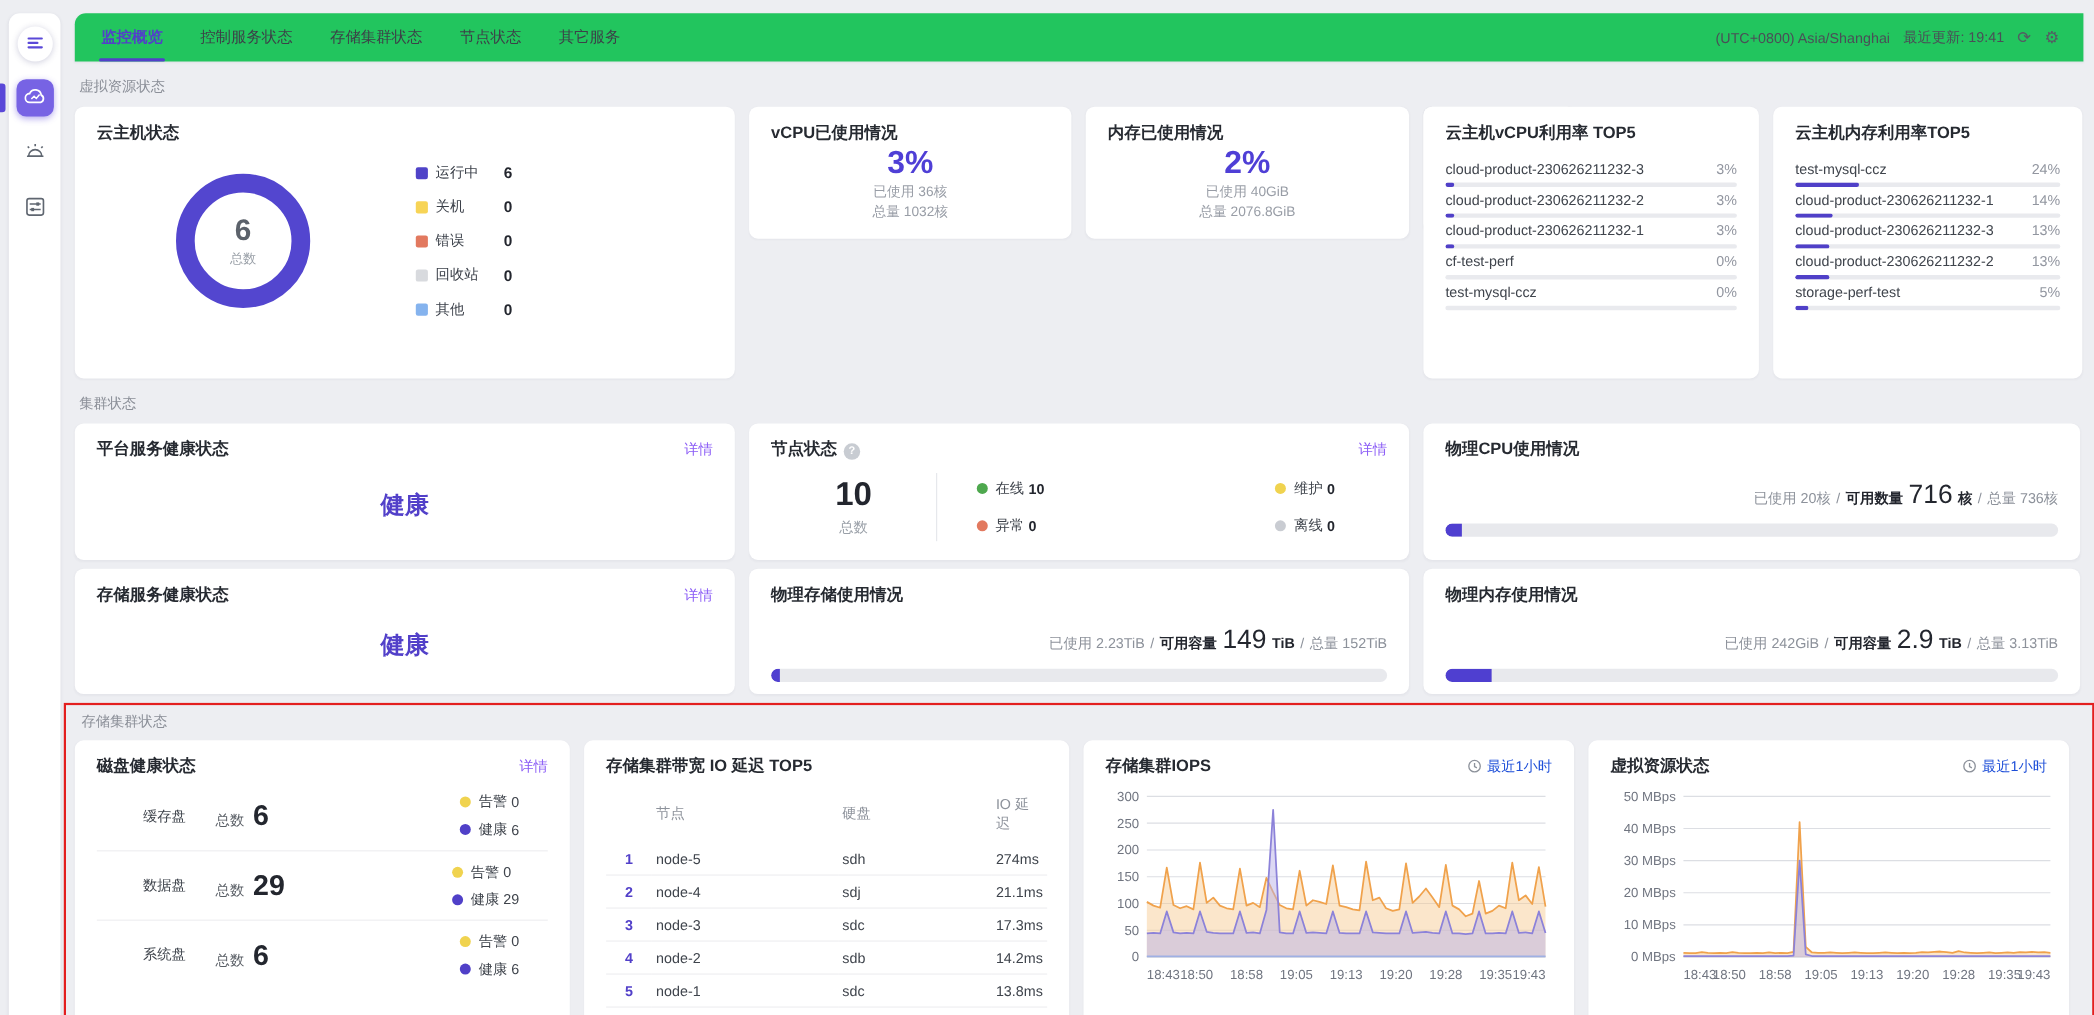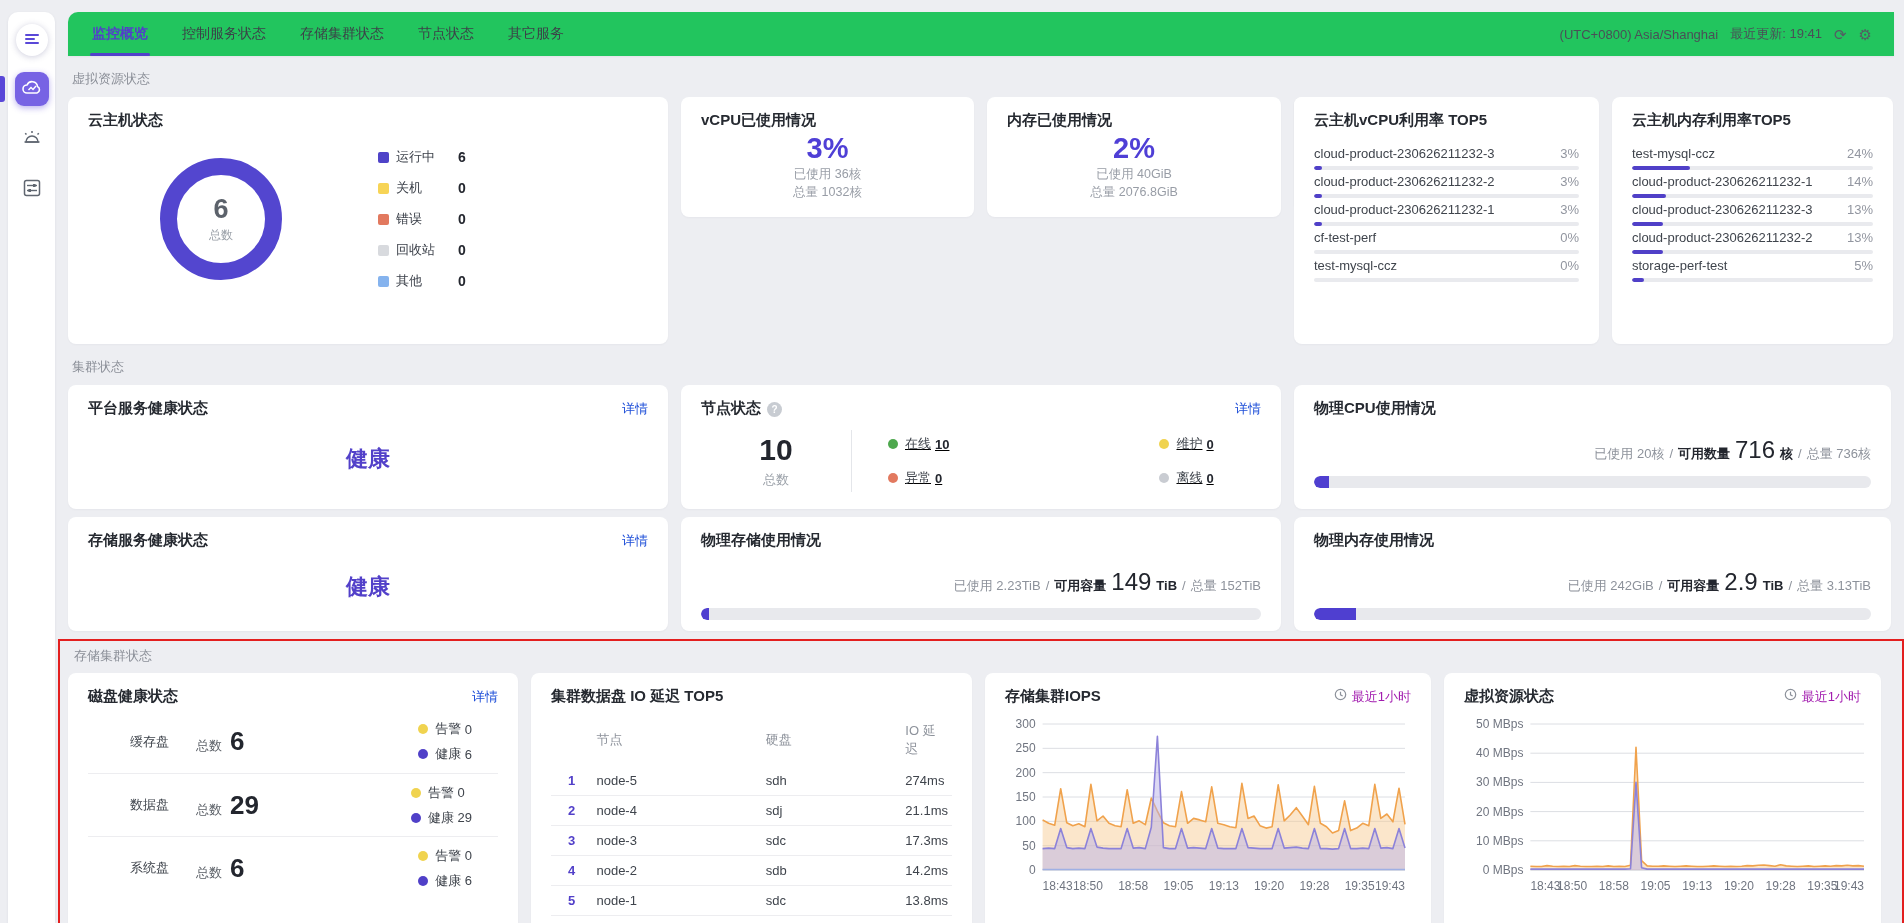--- a/index.html
+++ b/index.html
@@ -33,21 +33,21 @@
   .section-label { font-size:13px; color:#8b8f98; margin:14px 4px 9px; }
 
   .row { display:grid; gap:13px; }
   .row1 { grid-template-columns:600px 600px 305px 281px; }
   .row23 { grid-template-columns:600px 600px 597px; }
   .row4 { grid-template-columns:450px 441px 446px 437px; }
 
   .card { background:#fff; border-radius:8px; padding:14px 20px; box-shadow:0 1px 2px rgba(40,40,80,.04); }
   .card-title { font-size:15px; font-weight:bold; color:#262a31; }
   .title-row { display:flex; align-items:center; justify-content:space-between; }
-  .detail-link { font-size:13px; color:#1d4ed8; cursor:pointer; }
+  .detail-link { font-size:13px; color:#8b5cf6; cursor:pointer; }
 
   
   .vm-card { height:247px; }
   .vm-body { display:flex; align-items:center; margin-top:18px; }
   .donut { width:122px; height:122px; border:17px solid #5346cf; border-radius:50%; margin-left:72px;
            display:flex; flex-direction:column; align-items:center; justify-content:center; }
   .donut-total { font-size:27px; font-weight:bold; color:#5c626b; }
   .donut-label { font-size:12px; color:#9aa0a8; margin-top:2px; }
   .vm-legend { margin-left:96px; display:flex; flex-direction:column; gap:13px; }
   .vm-legend-item { display:flex; align-items:center; font-size:13px; color:#3c414a; }
@@ -82,21 +82,21 @@
   .r2 .card { height:124px; }
   .r3 .card { height:114px; }
   .health-status { text-align:center; font-size:22px; font-weight:bold; color:#5240c9; margin-top:26px; }
   .r3 .health-status { margin-top:22px; }
 
   .node-body { display:flex; align-items:center; margin-top:12px; }
   .node-total-blk { width:150px; text-align:center; }
   .node-big { font-size:30px; font-weight:bold; color:#23262e; }
   .node-total-lab { font-size:13px; color:#9aa0a8; margin-top:4px; }
   .node-divider { width:1px; height:62px; background:#e4e6ea; }
-  .node-legend { display:grid; grid-auto-flow:column; grid-template-rows:repeat(2,auto); gap:16px 210px; margin-left:36px;text-decoration:underline; }
+  .node-legend { display:grid; grid-auto-flow:column; grid-template-rows:repeat(2,auto); gap:16px 210px; margin-left:36px; }
   .node-li { display:flex; align-items:center; font-size:13px; color:#3f444c; }
   .dot { width:10px; height:10px; border-radius:50%; margin-right:7px; }
   .node-li b { color:#23262e; margin-left:4px; }
   .help-icon { display:inline-flex; width:15px; height:15px; border-radius:50%; background:#c8ccd2; color:#fff;
                font-size:10px; align-items:center; justify-content:center; margin-left:6px; font-weight:bold; }
 
   .usage-line { display:flex; justify-content:flex-end; align-items:baseline; gap:5px; margin-top:18px;
                 font-size:13px; color:#8d929b; }
   .usage-line .dk { color:#23262e; font-weight:bold; }
   .usage-big { font-size:24px; color:#23262e; font-weight:normal; }
@@ -120,21 +120,21 @@
 
   table.io-table { width:100%; border-collapse:collapse; margin-top:10px; font-size:13px; }
   .io-table th { text-align:left; font-weight:normal; color:#8d929b; padding:6px 4px 8px; }
   .io-table td { color:#3f444c; padding:7px 4px; border-bottom:1px solid #ededf0; }
   .io-table .rank { color:#5240c9; font-weight:bold; width:42px; text-align:center; }
   .io-table th.rankh { width:42px; }
   .io-table .c-node { width:172px; }
   .io-table .c-disk { width:142px; }
 
   .chart-head { display:flex; align-items:center; justify-content:space-between; }
-  .range-label { font-size:13px; color:#a21caf; display:flex; align-items:flex-start; gap:5px; }
+  .range-label { font-size:13px; color:#1d4ed8; display:flex; align-items:center; gap:5px; }
   .chart-mount { margin-top:6px; }
   .chart-mount svg { display:block; }
 </style>
 </head>
 <body>
 
 <div class="page">
 
   <div class="nav-indicator"></div>
   <aside class="sidebar">
@@ -559,21 +559,21 @@
                   <span class="dh-li">
                     <span class="dot" style="background: rgb(80, 64, 200);"></span>
                     <span>健康</span>&nbsp;<span>6</span>
                   </span>
                 </span>
               </div>
             </div>
         </div>
 
         <div class="card">
-          <div class="card-title">集群数据盘 IO 延迟 TOP5</div>
+          <div class="card-title">存储集群带宽 IO 延迟 TOP5</div>
           <table class="io-table">
             <thead>
               <tr>
                 <th class="rankh"></th>
                 <th>节点</th>
                 <th>硬盘</th>
                 <th>IO 延迟</th>
               </tr>
             </thead>
             <tbody>

